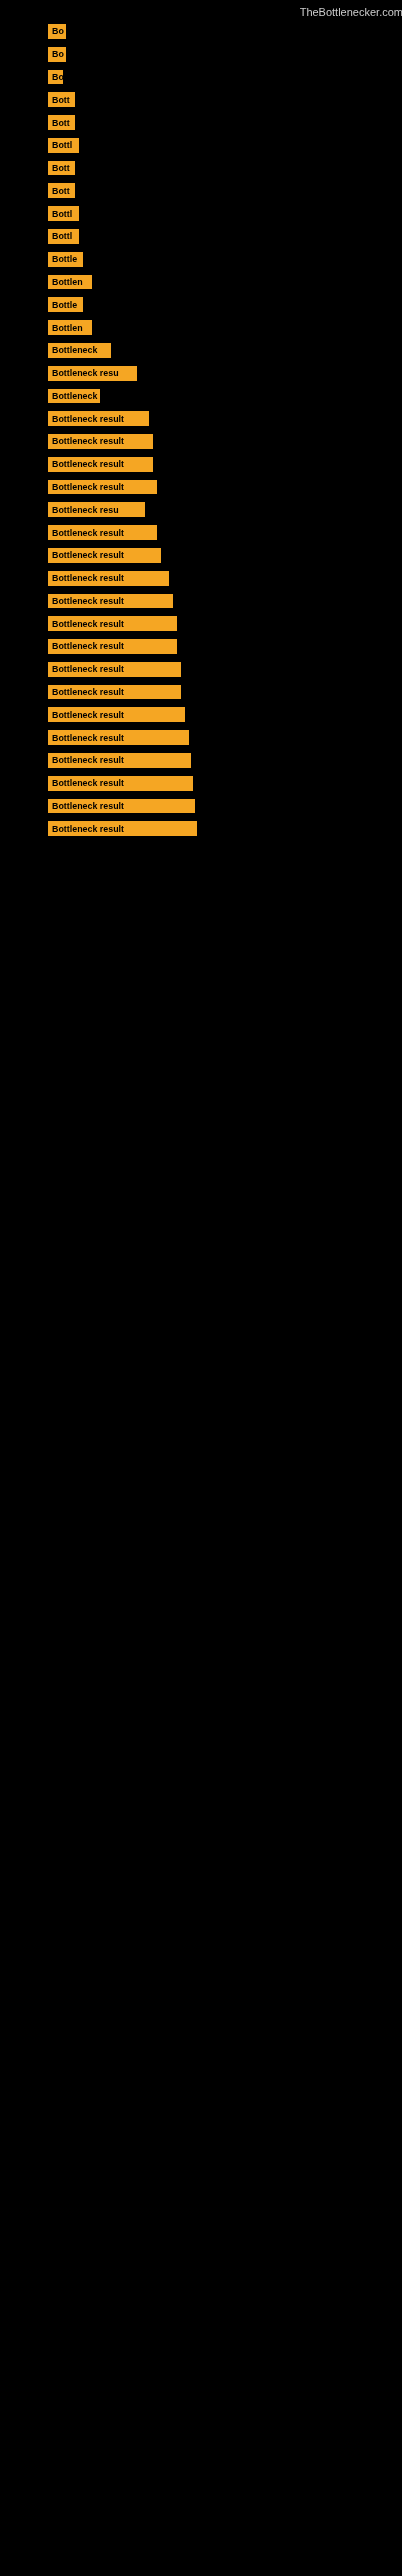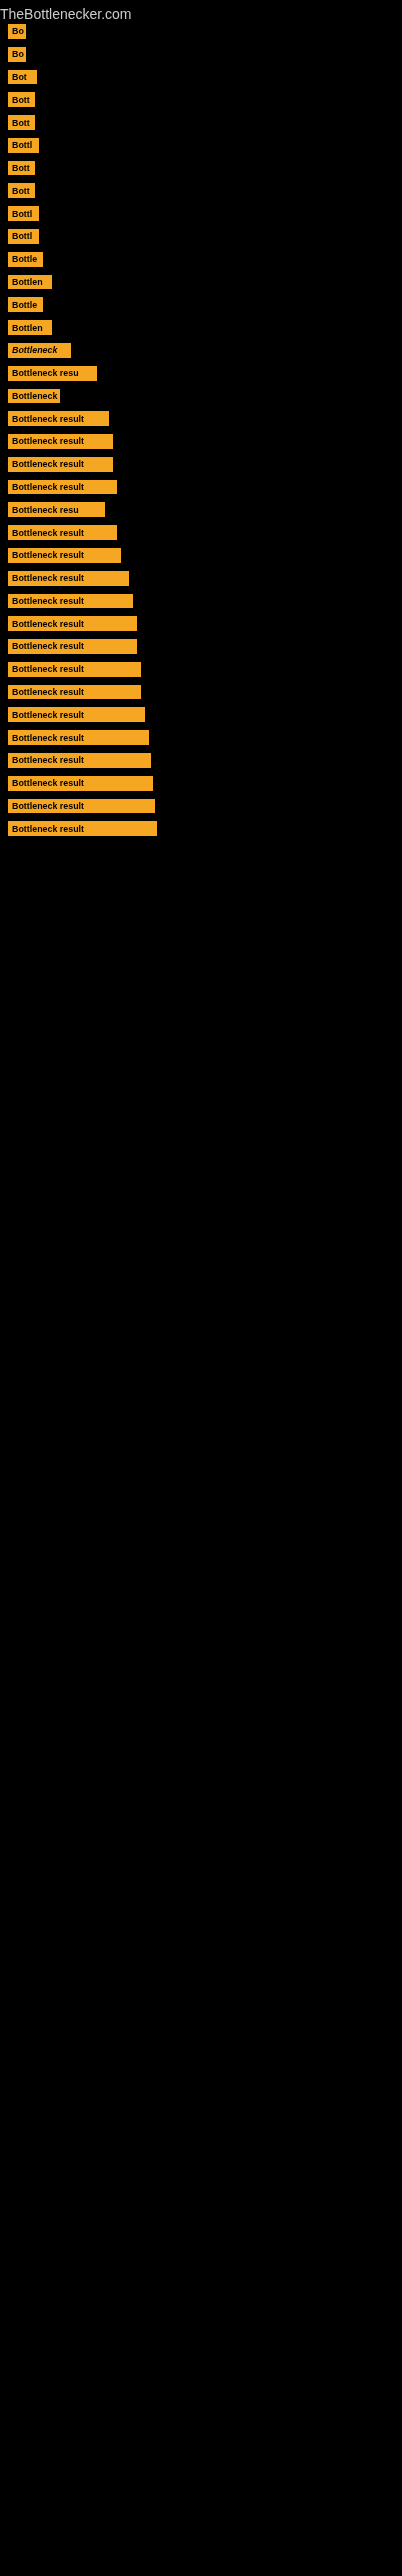--- a/index.html
+++ b/index.html
@@ -9,39 +9,40 @@
     }
     body {
       background-color: #000000;
       width: 403px;
       min-height: 2576px;
       font-family: Arial, sans-serif;
       position: relative;
     }
     .site-title {
       color: #cccccc;
-      font-size: 14px;
-      text-align: left;
+      font-size: 11px;
+      text-align: right;
       padding: 6.4px 0 3.2px 0;
       position: absolute;
       top: 0;
       left: 0;
-      right: 8px;
+      right: 0;
     }
     .items-container {
       position: absolute;
       top: 24px;
       left: 0;
       right: 0;
       padding: 0 8px;
     }
     .item-row {
       margin-bottom: 8px;
       display: flex;
       align-items: flex-start;
+      margin-left: 40px;
     }
     .label-box {
       background-color: #f5a623;
       color: #000000;
       font-size: 8.9px;
       font-weight: bold;
       padding: 2.4px 4px;
       white-space: nowrap;
       display: inline-block;
     }
@@ -52,21 +53,21 @@
 <div class="site-title">TheBottlenecker.com</div>
 
 <div class="items-container">
 <div class="item-row">
       <div class="label-box" style="width: 17.7px;">Bo</div>
     </div>
     <div class="item-row">
       <div class="label-box" style="width: 17.7px;">Bo</div>
     </div>
     <div class="item-row">
-      <div class="label-box" style="width: 29px;">Bot</div>
+      <div class="label-box" style="width: 15px;">Bot</div>
     </div>
     <div class="item-row">
       <div class="label-box" style="width: 26.6px;">Bott</div>
     </div>
     <div class="item-row">
       <div class="label-box" style="width: 26.6px;">Bott</div>
     </div>
     <div class="item-row">
       <div class="label-box" style="width: 31px;">Bottl</div>
     </div>
@@ -88,21 +89,21 @@
     <div class="item-row">
       <div class="label-box" style="width: 44px;">Bottlen</div>
     </div>
     <div class="item-row">
       <div class="label-box" style="width: 35px;">Bottle</div>
     </div>
     <div class="item-row">
       <div class="label-box" style="width: 44px;">Bottlen</div>
     </div>
     <div class="item-row">
-      <div class="label-box" style="width: 63px; font-style: italic;">Bottleneck</div>
+      <div class="label-box" style="width: 63px;">Bottleneck</div>
     </div>
     <div class="item-row">
       <div class="label-box" style="width: 89px;">Bottleneck resu</div>
     </div>
     <div class="item-row">
       <div class="label-box" style="width: 52px;">Bottleneck r</div>
     </div>
     <div class="item-row">
       <div class="label-box" style="width: 101px;">Bottleneck result</div>
     </div>

